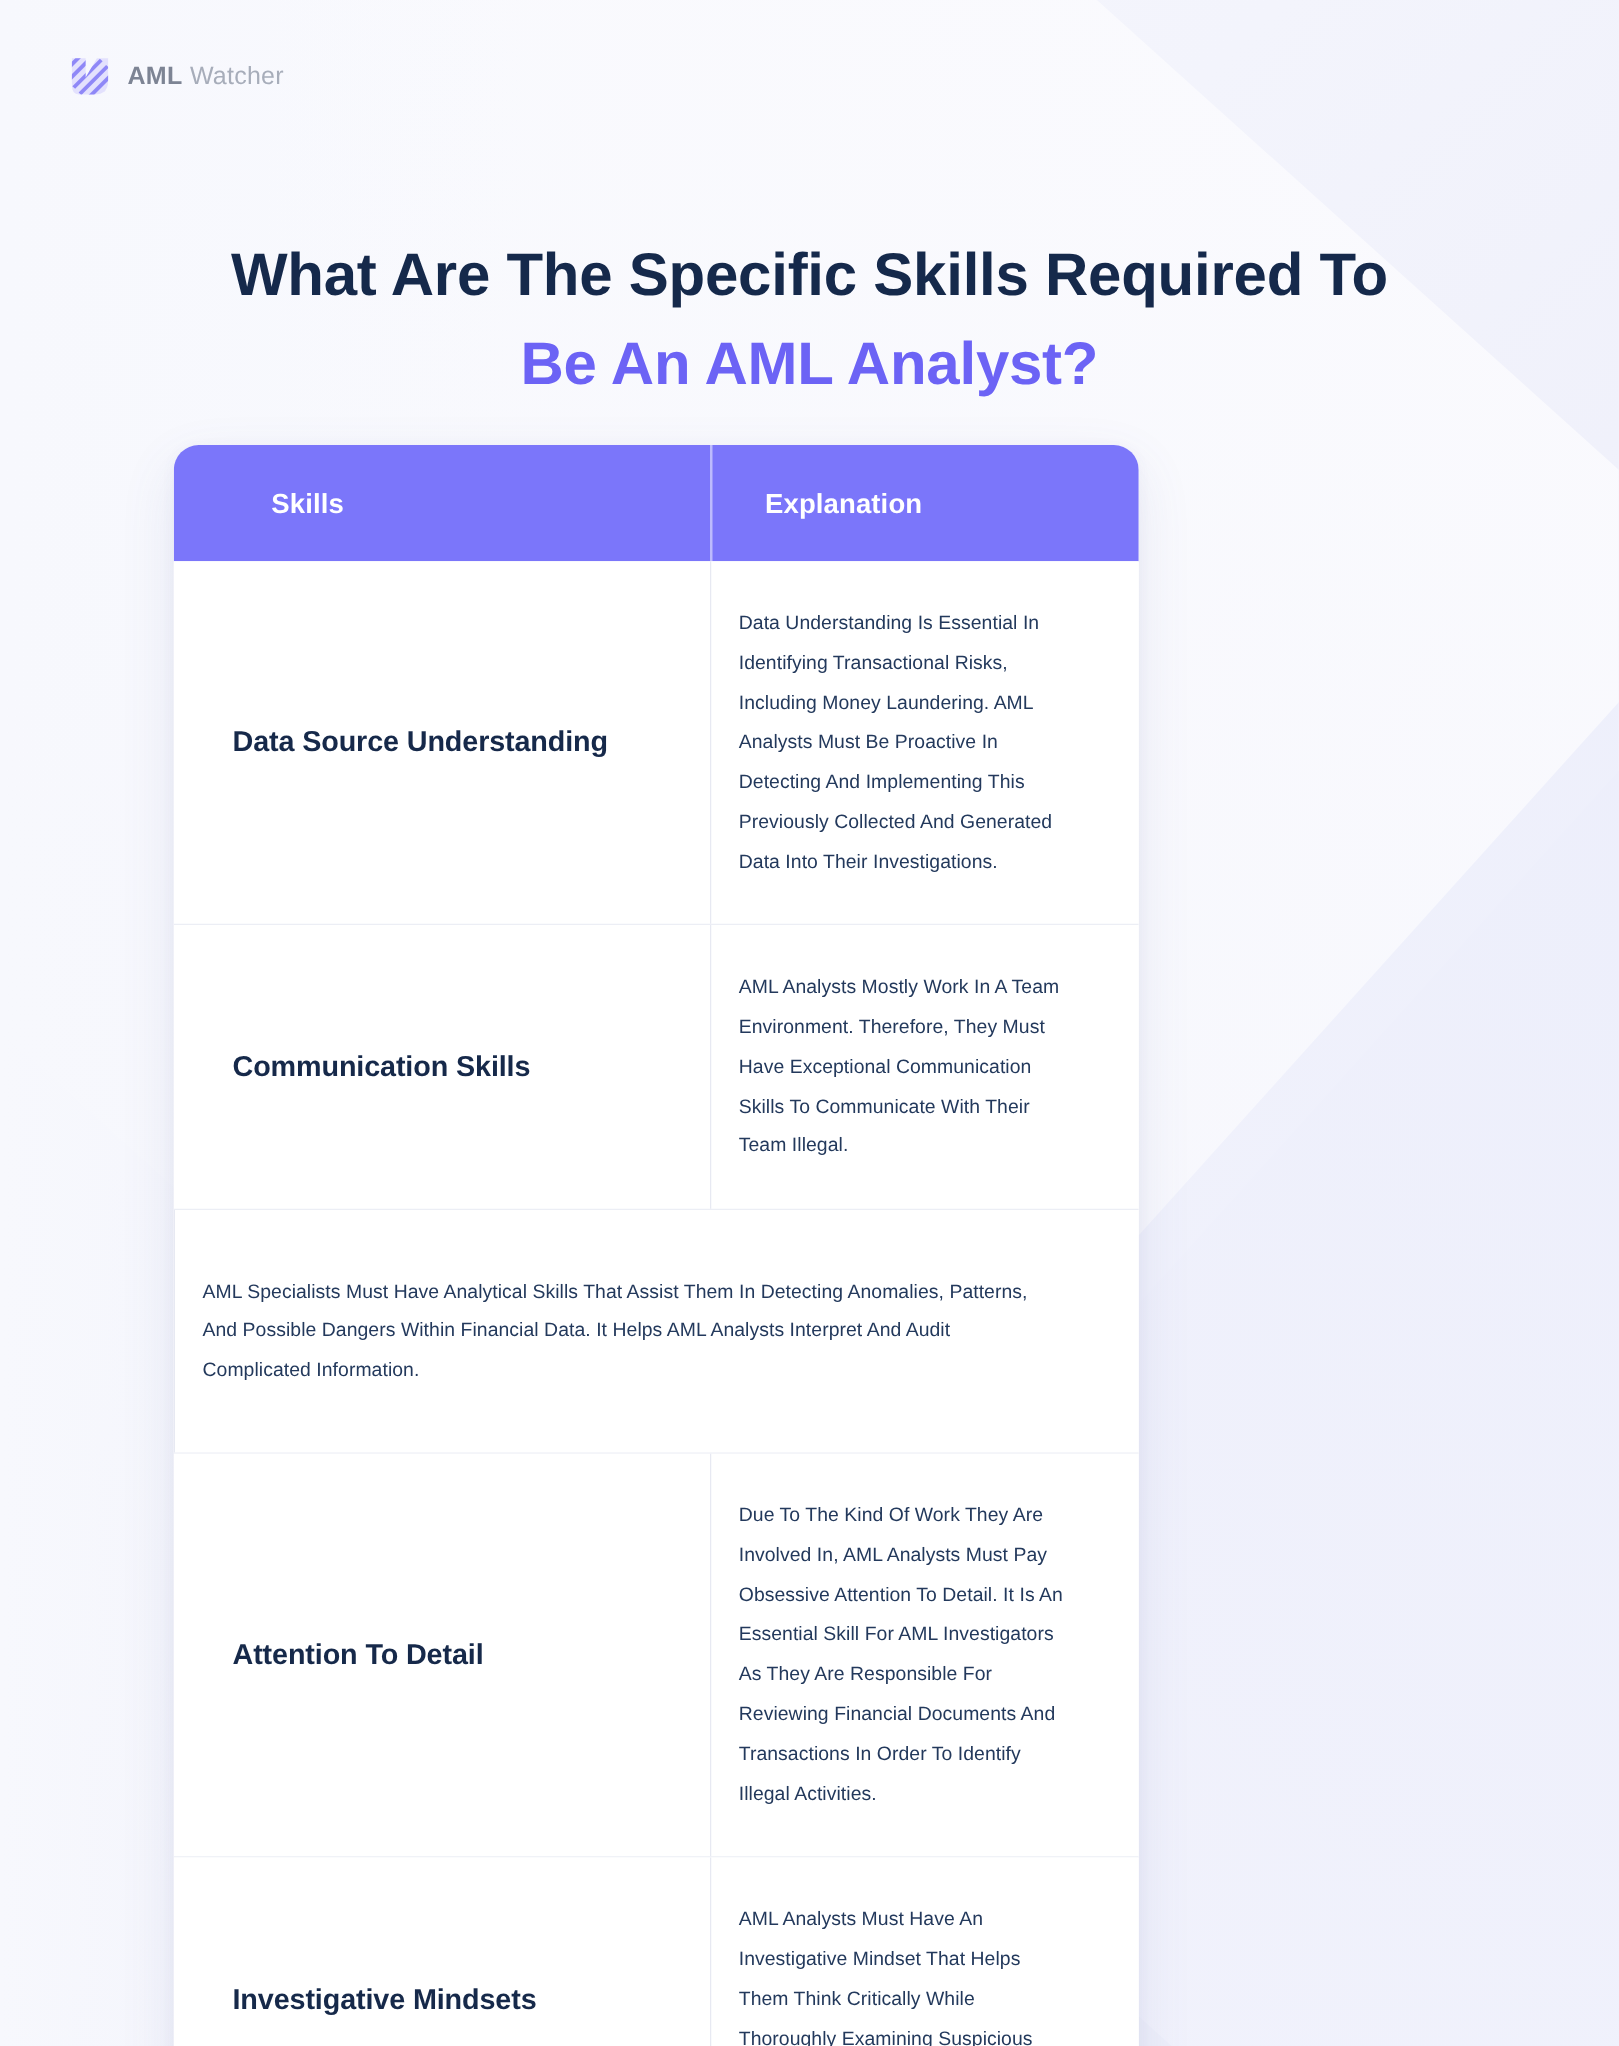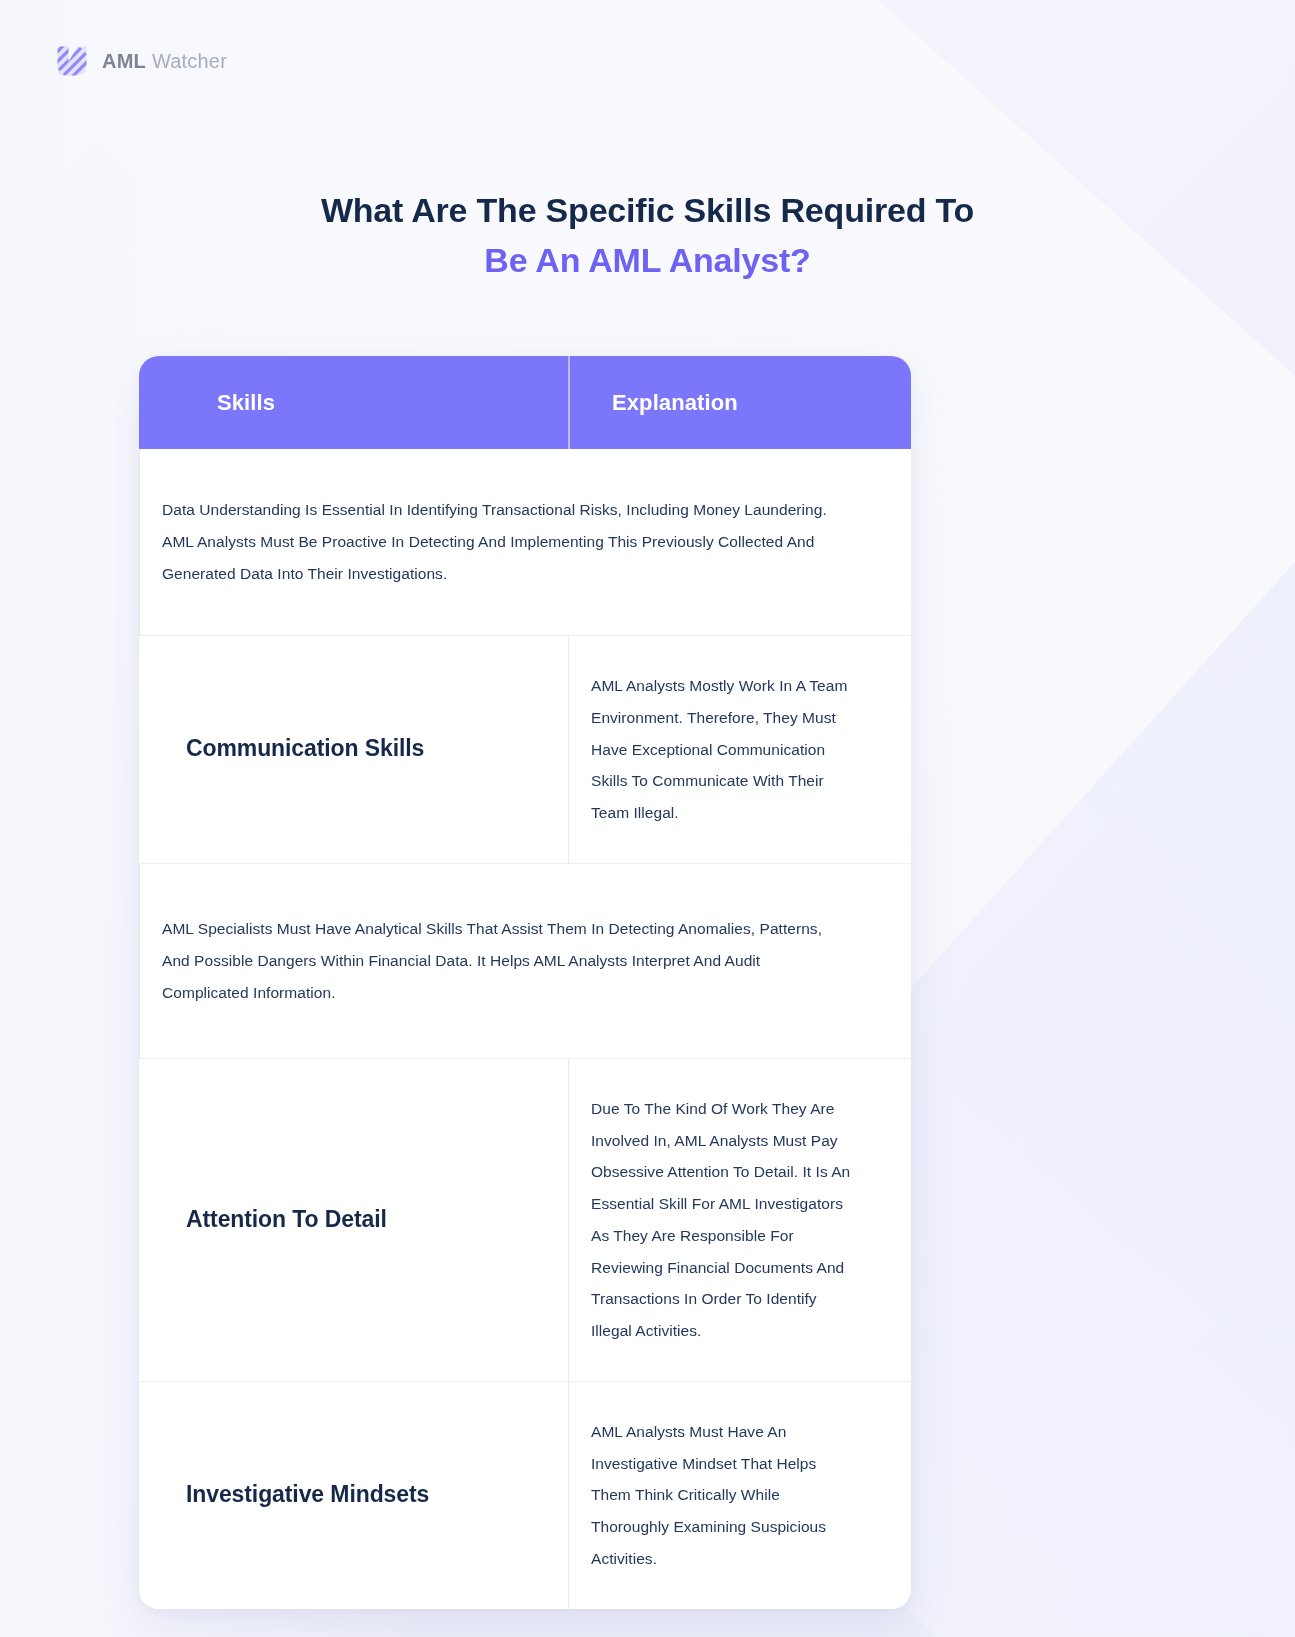--- a/index.html
+++ b/index.html
@@ -89,21 +89,21 @@
   
   .heading {
     position: absolute;
     top: 185px;
     left: 0;
     width: 100%;
     text-align: center;
     z-index: 3;
   }
   .heading-line {
-    font-size: 34px;
+    font-size: 48px;
     font-weight: 700;
     line-height: 1.48;
     letter-spacing: -.2px;
     margin: 0;
   }
   .heading-line-1 { color: #15294b; }
   .heading-line-2 { color: #6c63f5; text-align: center; }
 
   
   .table-card {
@@ -216,20 +216,21 @@
 </div>
 
 <div class="table-card">
 
   <div class="t-head">
     <div class="cell col-skill">Skills</div>
     <div class="cell col-expl">Explanation</div>
   </div>
 
   <div class="t-row row-h-1">
+    <div class="skill-cell">Data Source Understanding</div>
     <div class="expl-cell">Data Understanding Is Essential In Identifying Transactional Risks, Including Money Laundering. AML Analysts Must Be Proactive In Detecting And Implementing This Previously Collected And Generated Data Into Their Investigations.</div>
   </div>
 
   <div class="t-row row-h-2">
     <div class="skill-cell">Communication Skills</div>
     <div class="expl-cell">AML Analysts Mostly Work In A Team Environment. Therefore, They Must Have Exceptional Communication Skills To Communicate With Their Team Illegal.</div>
   </div>
 
   <div class="t-row row-h-3">
     <div class="expl-cell">AML Specialists Must Have Analytical Skills That Assist Them In Detecting Anomalies, Patterns, And Possible Dangers Within Financial Data. It Helps AML Analysts Interpret And Audit Complicated Information.</div>

